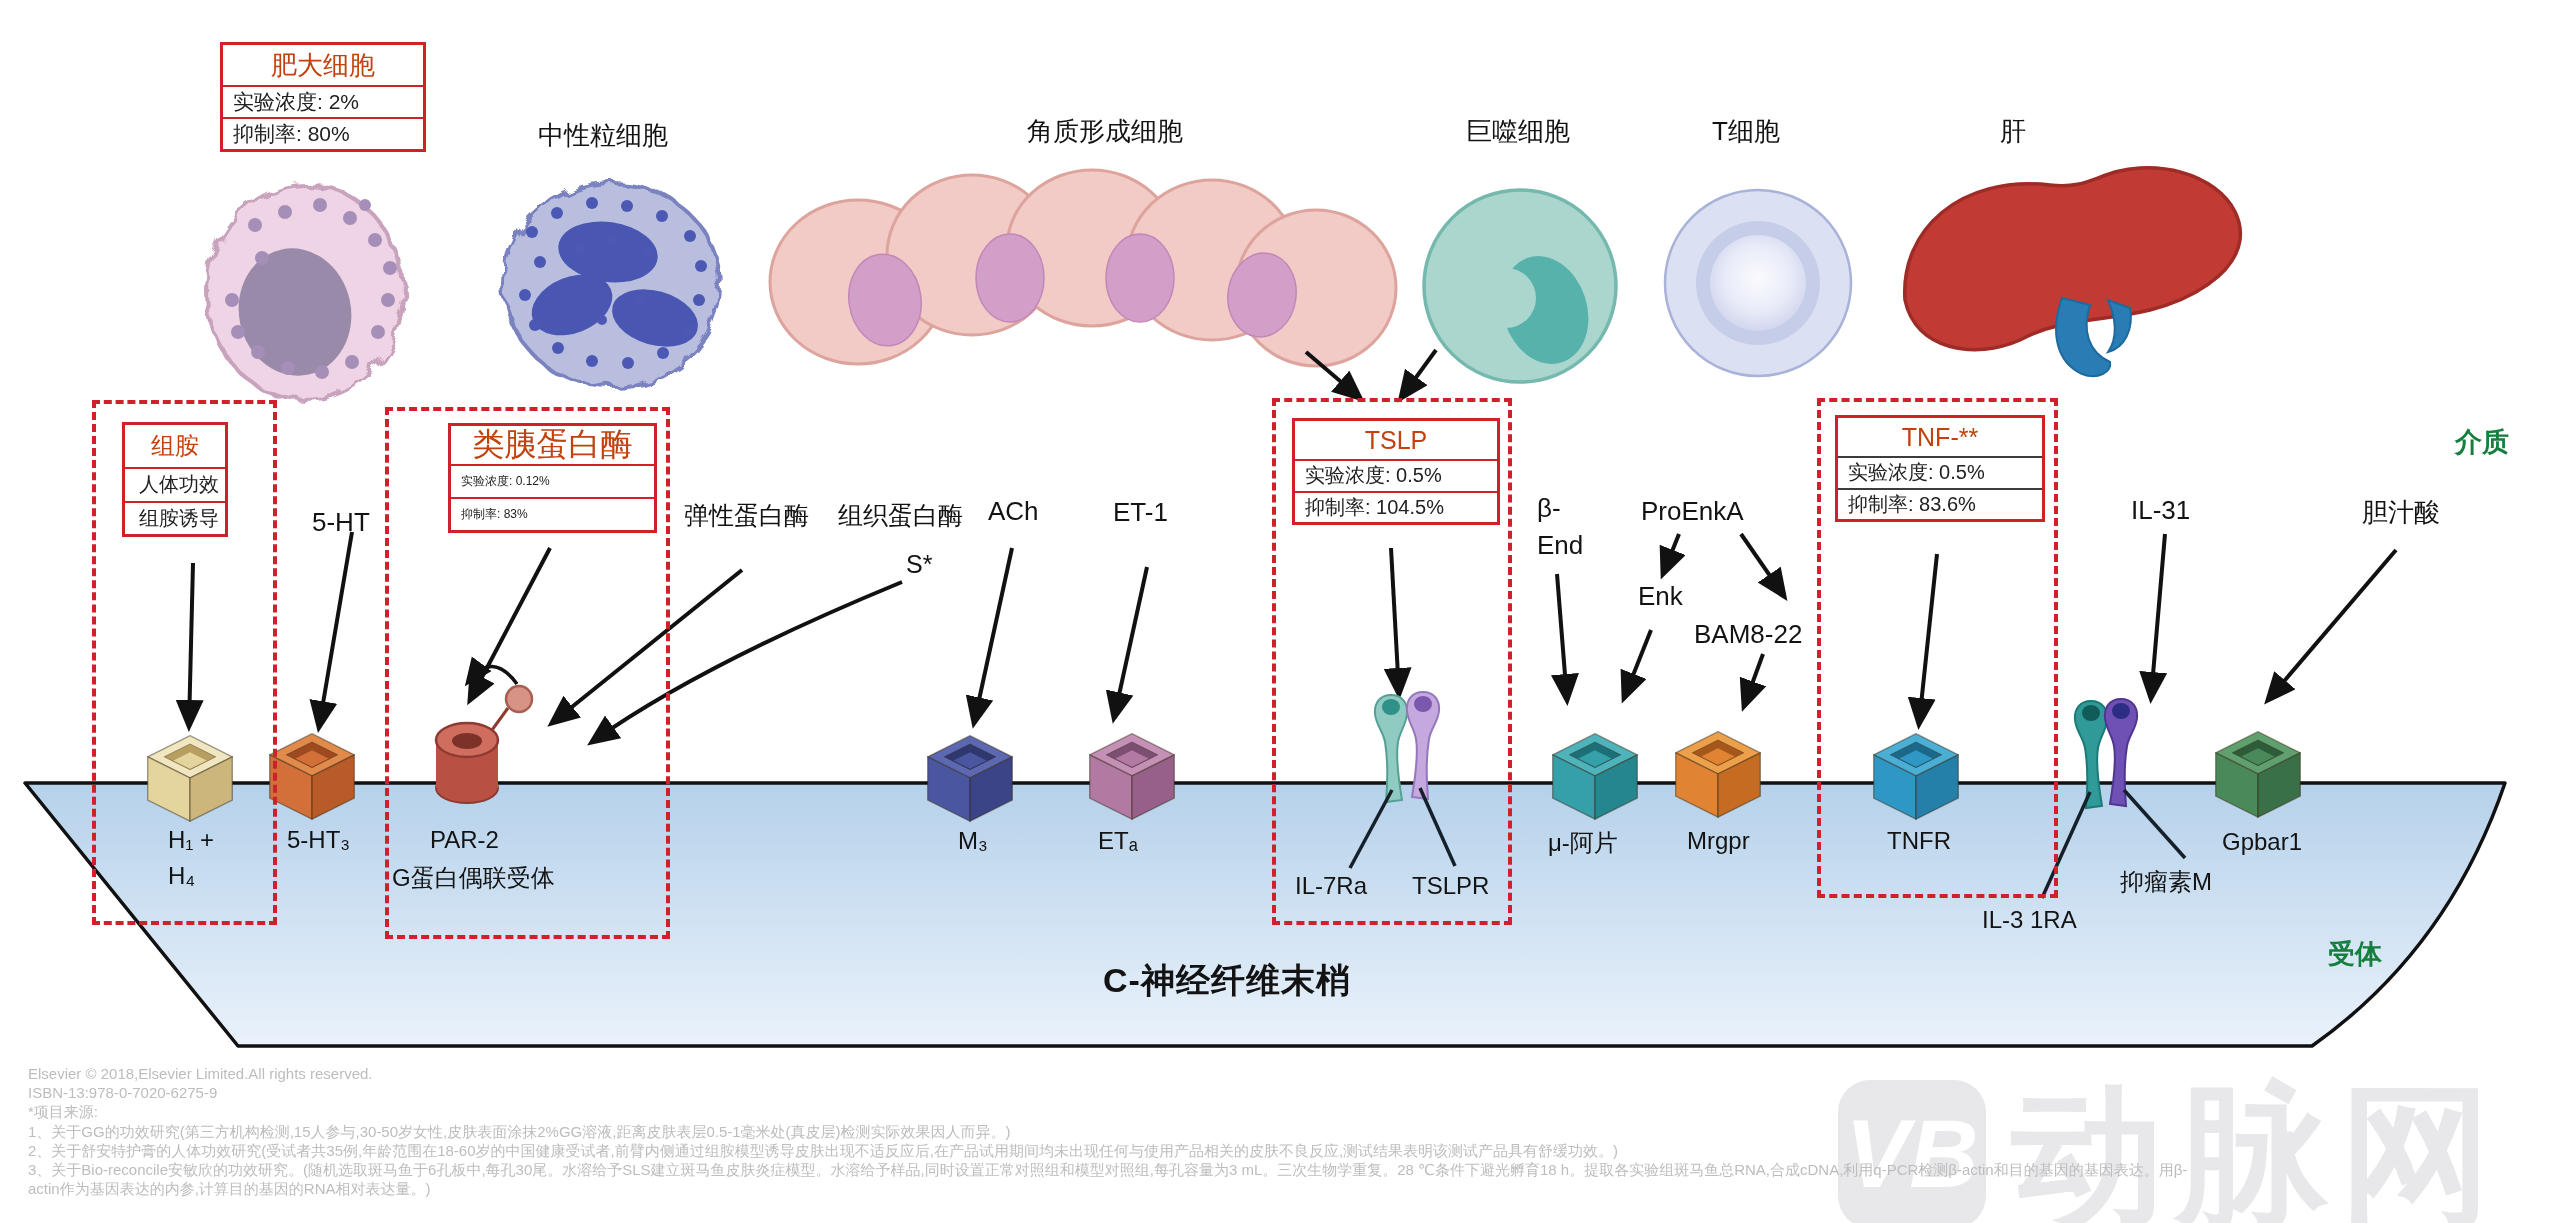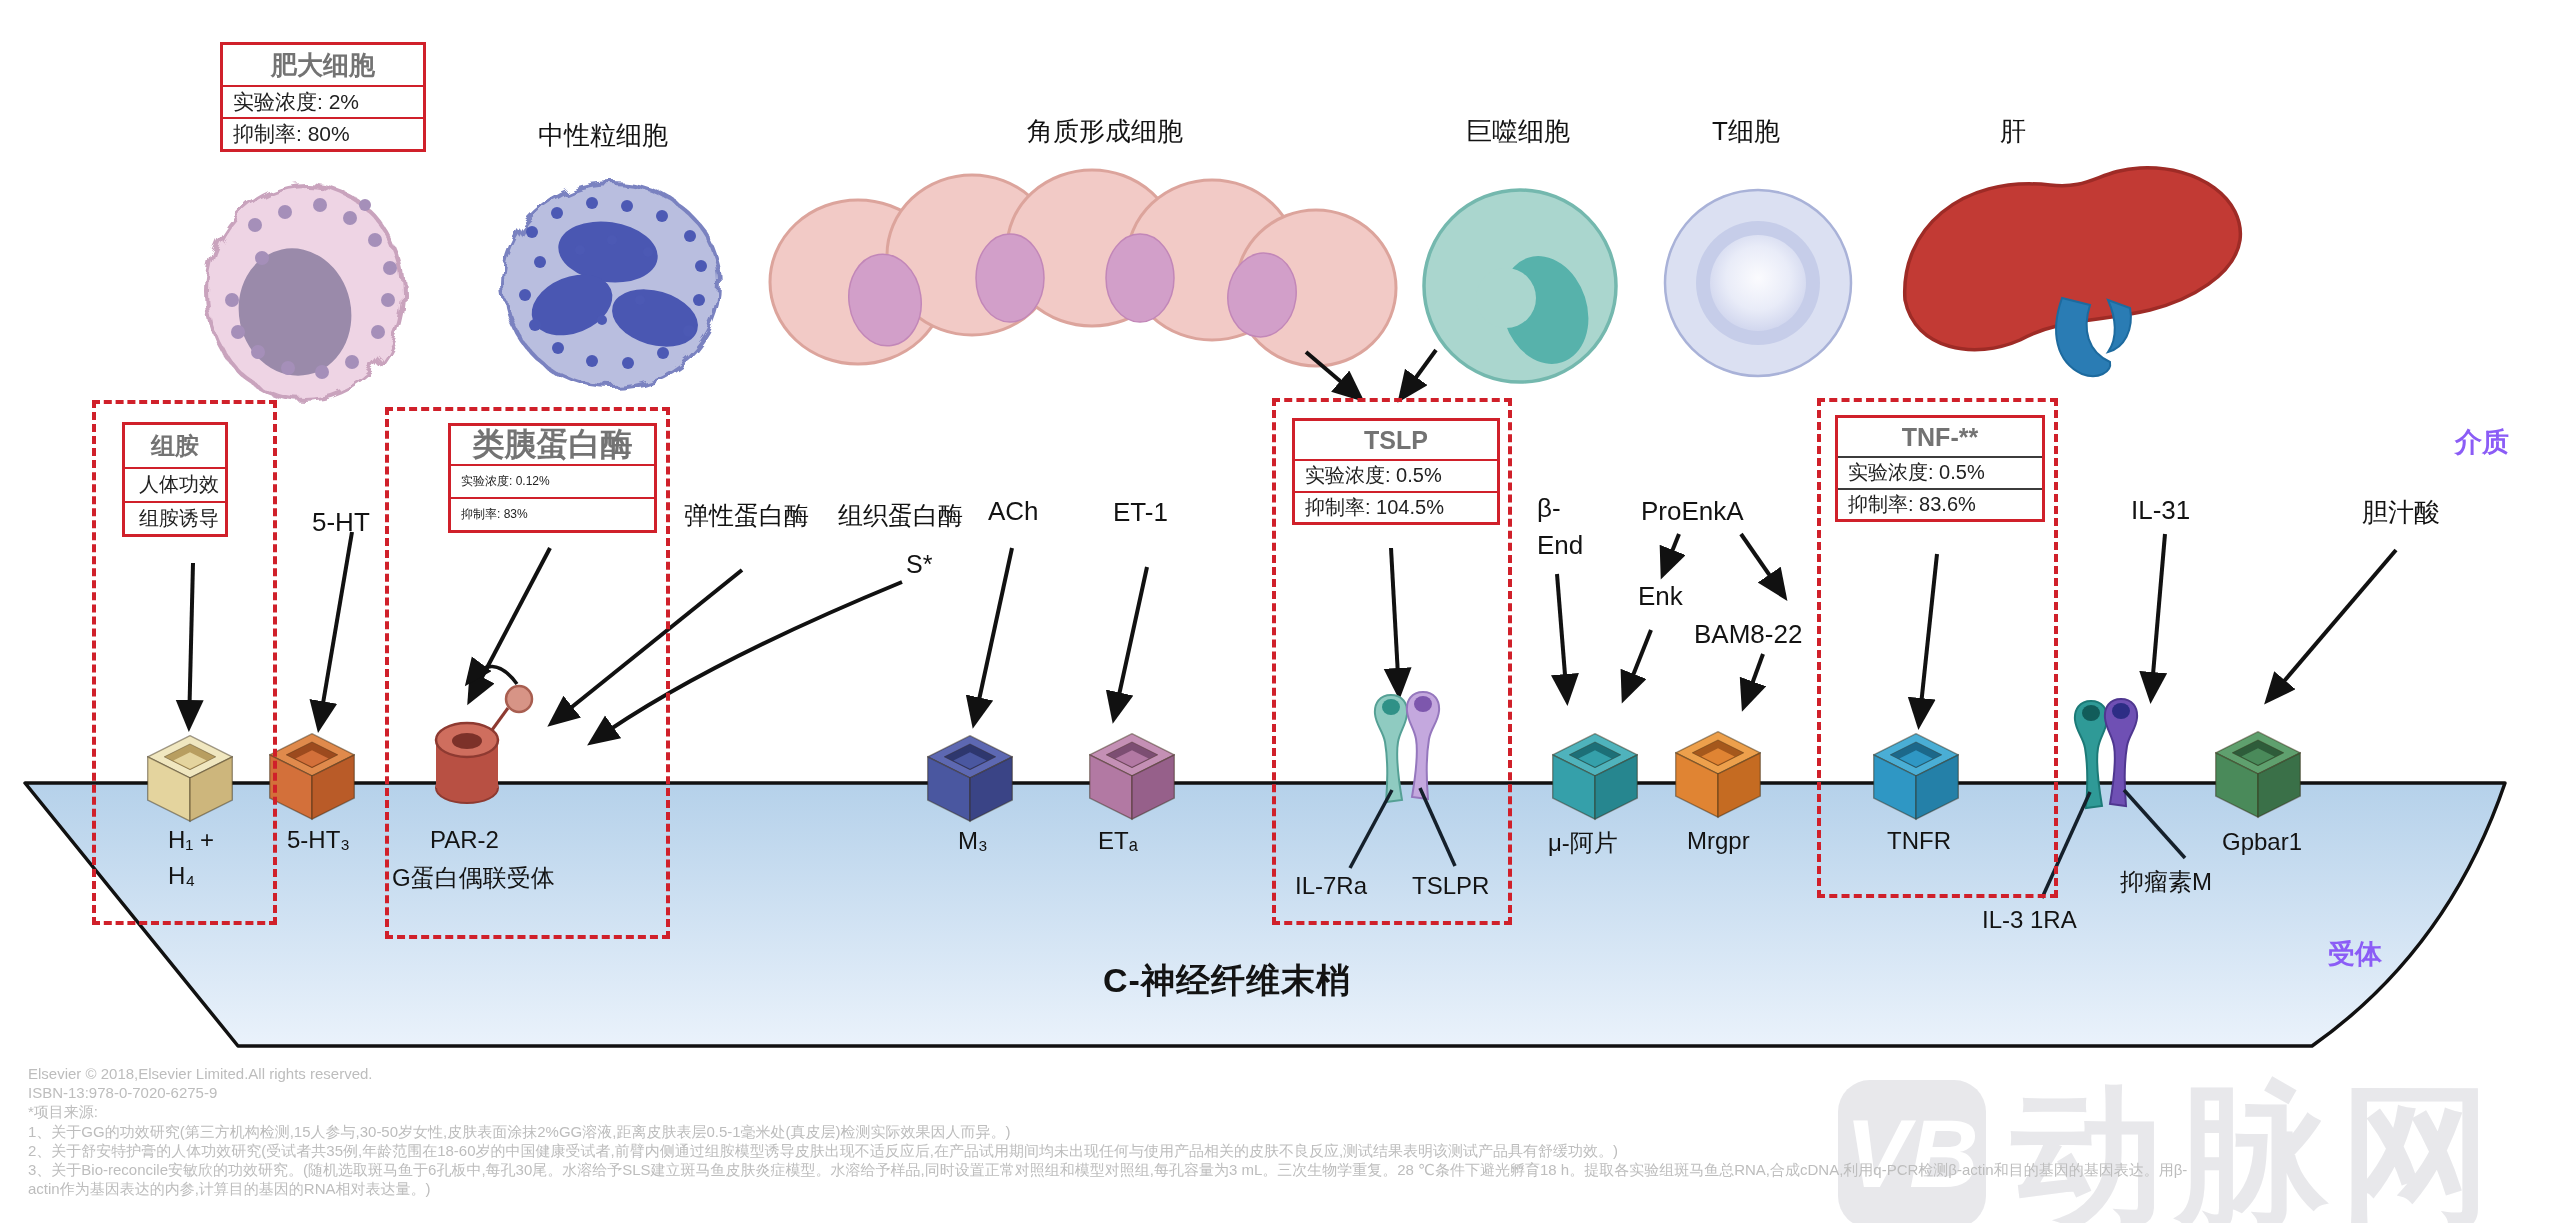--- a/index.html
+++ b/index.html
@@ -1,21 +1,21 @@
 <!DOCTYPE html>
 <html><head>
 <meta charset="utf-8">
 <style>
   html,body{margin:0;padding:0;background:#ffffff;}
   .stage{position:relative;width:2560px;height:1223px;overflow:hidden;background:#fff;
          font-family:"Liberation Sans","DejaVu Sans",sans-serif;}
   svg.scene{position:absolute;left:0;top:0;z-index:2;}
   
   .ibox{position:absolute;border:3px solid #d0202a;background:#fff;display:flex;flex-direction:column;z-index:5;box-sizing:border-box;}
-  .ibox .bt{display:flex;align-items:center;justify-content:center;font-weight:700;color:#737373;}
+  .ibox .bt{display:flex;align-items:center;justify-content:center;font-weight:400;color:#c2410c;}
   .ibox .br{border-top:2.5px solid #d0202a;display:flex;align-items:center;flex:1;color:#222;padding-left:10px;}
   .ibox.centered .br{justify-content:center;padding-left:8px;font-family:Liberation Serif, serif;}
   .ibox.darkdiv .br{border-top-color:#3c3c3c;}
   .box-mast{left:220px;top:42px;width:206px;height:110px}
   .box-mast .bt{height:40px;font-size:26px}.box-mast .br{font-size:21px}
   .box-hist{left:122px;top:422px;width:106px;height:115px}
   .box-hist .bt{height:42px;font-size:24px}.box-hist .br{font-size:20px}
   .box-tryp{left:448px;top:423px;width:209px;height:110px}
   .box-tryp .bt{height:38px;font-size:32px}.box-tryp .br{font-size:12px}
   .box-tslp{left:1292px;top:418px;width:208px;height:107px}
@@ -24,21 +24,21 @@
   .box-tnf .bt{height:38px;font-size:25px}.box-tnf .br{font-size:20px}
   
   .dbox{position:absolute;border:4px dashed #d0202a;z-index:4;pointer-events:none;box-sizing:border-box;}
   .d-hist{left:92px;top:400px;width:185px;height:525px}
   .d-tryp{left:385px;top:407px;width:285px;height:532px}
   .d-tslp{left:1272px;top:398px;width:240px;height:527px}
   .d-tnf{left:1817px;top:398px;width:241px;height:500px}
   
   .lbl{position:absolute;white-space:nowrap;color:#131313;z-index:6;font-weight:500;font-size:26px;}
   .lbl.s24{font-size:24px}.lbl.s25{font-size:25px}
-  .lbl.blue{color:#8b5cf6;font-weight:700;font-size:27px;}
+  .lbl.blue{color:#15803d;font-weight:700;font-size:27px;}
   .lbl.nerve{font-weight:700;font-size:34px;letter-spacing:1px;}
   
   .footer{position:absolute;left:28px;top:1064px;z-index:3;color:#bdbdbd;font-size:15px;line-height:19.2px;font-weight:400;white-space:nowrap;}
   
   .watermark{position:absolute;left:1838px;top:1080px;z-index:1;display:flex;align-items:flex-start;gap:26px;color:#e8e8eb;}
   .wm-badge{width:148px;height:148px;background:#e8e8eb;border-radius:32px;display:flex;align-items:center;justify-content:center;
             color:#ffffff;font-size:96px;font-weight:700;font-style:italic;}
   .wm-name{font-size:152px;font-weight:700;letter-spacing:12px;line-height:150px;}
 </style>
 </head>

